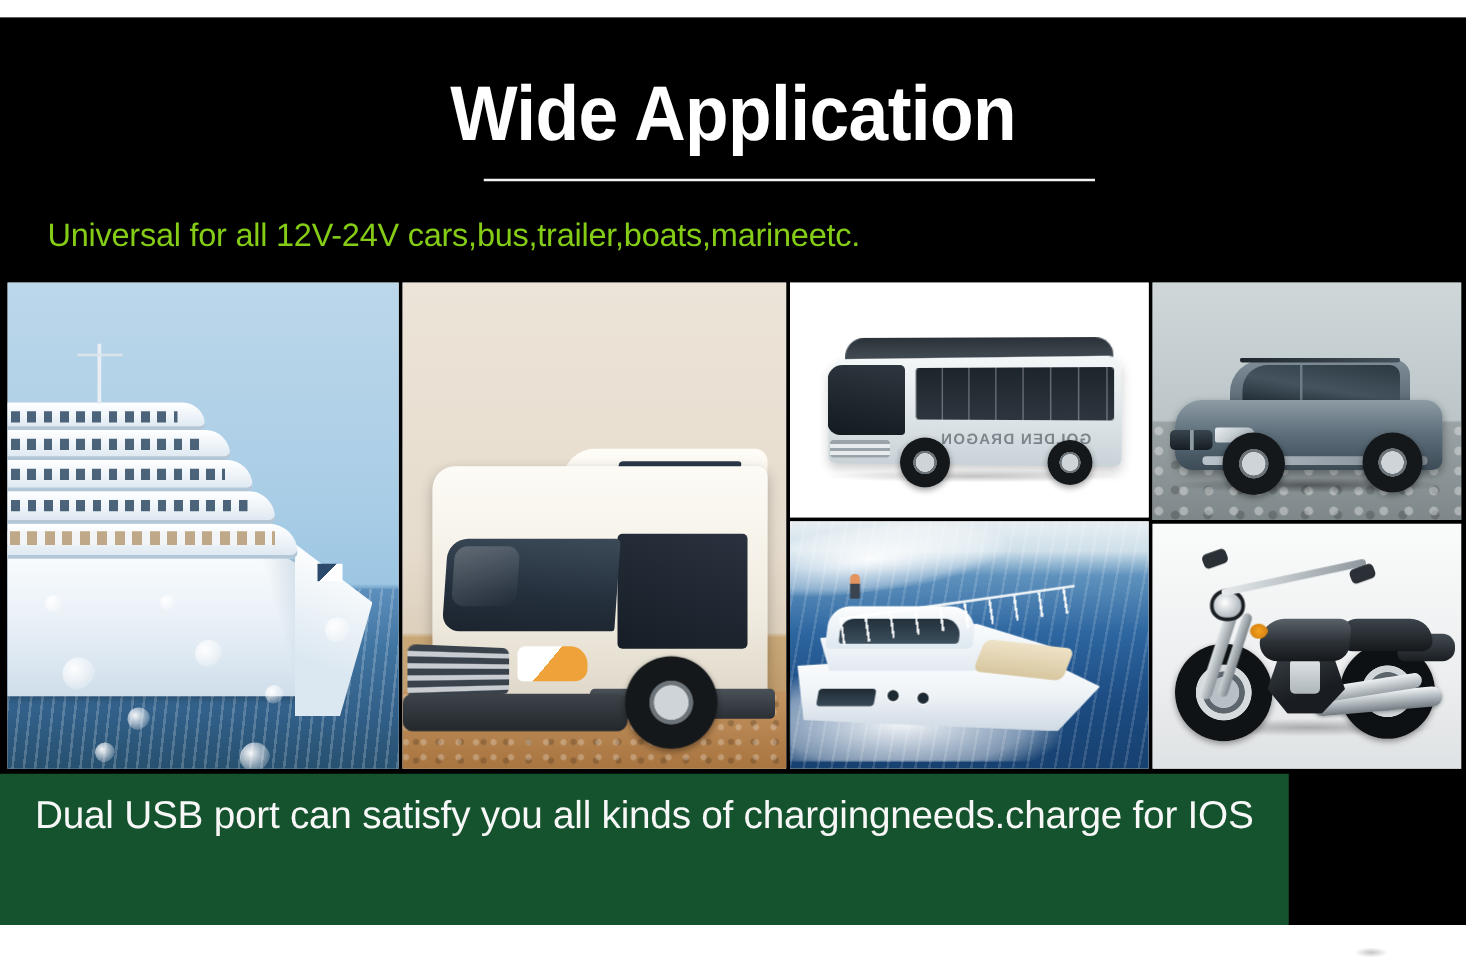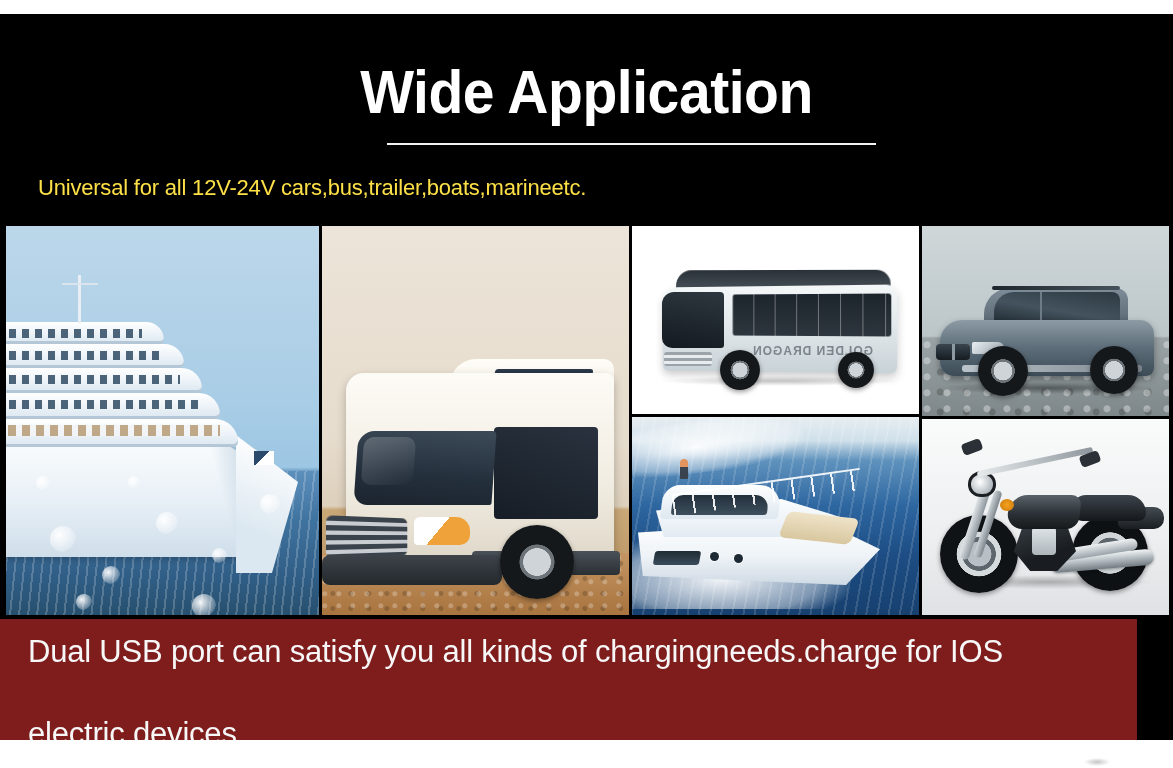--- a/index.html
+++ b/index.html
@@ -33,22 +33,22 @@
     transform:scaleX(0.92);
   }
   .title-rule {
     position:absolute; left:387px; top:129px;
     width:489px; height:2px;
     background:#f2f2f2;
   }
   .subtitle {
     position:absolute; left:38px; top:152px;
     width:1100px;
-    color:#fde047;
-    font-size:22px;
+    color:#84cc16;
+    font-size:26px;
     line-height:44px;
     font-weight:400;
     letter-spacing:-0.2px;
     white-space:nowrap;
   }
 
   
   .collage { position:absolute; left:0; top:208px; width:1173px; height:397px; background:#000; }
   .cell { position:absolute; overflow:hidden; background:#dfe6ec; }
 
@@ -260,21 +260,21 @@
   .moto-head { position:absolute; left:46px; bottom:118px; width:28px; height:26px;
     background:radial-gradient(circle at 40% 40%, #ffffff, #b3bbc1 70%); border-radius:50% 50% 46% 46%;
     border:3px solid #1b1f23;}
   .moto-bar { position:absolute; left:54px; bottom:150px; width:118px; height:6px;
     background:linear-gradient(90deg,#e6eaec,#8e979d); border-radius:3px; transform:rotate(-12deg);}
   .moto-mirror { position:absolute; width:20px; height:12px; background:#2a3036; border-radius:4px;}
   .moto-blink { position:absolute; left:78px; bottom:104px; width:14px; height:12px;
     background:radial-gradient(circle,#f6a11f,#c97a0b); border-radius:50%;}
 
   
-  .footer { position:absolute; left:0; top:605px; width:1137px; height:135px; background:#7f1d1d; }
+  .footer { position:absolute; left:0; top:605px; width:1031px; height:135px; background:#14532d; }
   .footer p {
     position:absolute; left:28px; width:1140px;
     color:#f7f7f7;
     font-size:31px;
     line-height:41px;
     font-weight:400;
     letter-spacing:-0.2px;
     white-space:nowrap;
   }
   .fl1 { top:12px; }
@@ -411,19 +411,18 @@
       <div class="moto-blink"></div>
       <div class="moto-bar"></div>
       <div class="moto-mirror" style="left:40px;  bottom:162px; transform:rotate(-20deg);"></div>
       <div class="moto-mirror" style="left:158px; bottom:150px; transform:rotate(-20deg);"></div>
     </div>
 
   </div>
 
   <div class="footer">
     <p class="fl1">Dual USB port can satisfy you all kinds of chargingneeds.charge for IOS</p>
-    <p class="fl3">electric devices.</p>
   </div>
 
 </div>
 
 <div class="bottom-band"></div>
 <div class="smudge"></div>
 
 </body></html>

